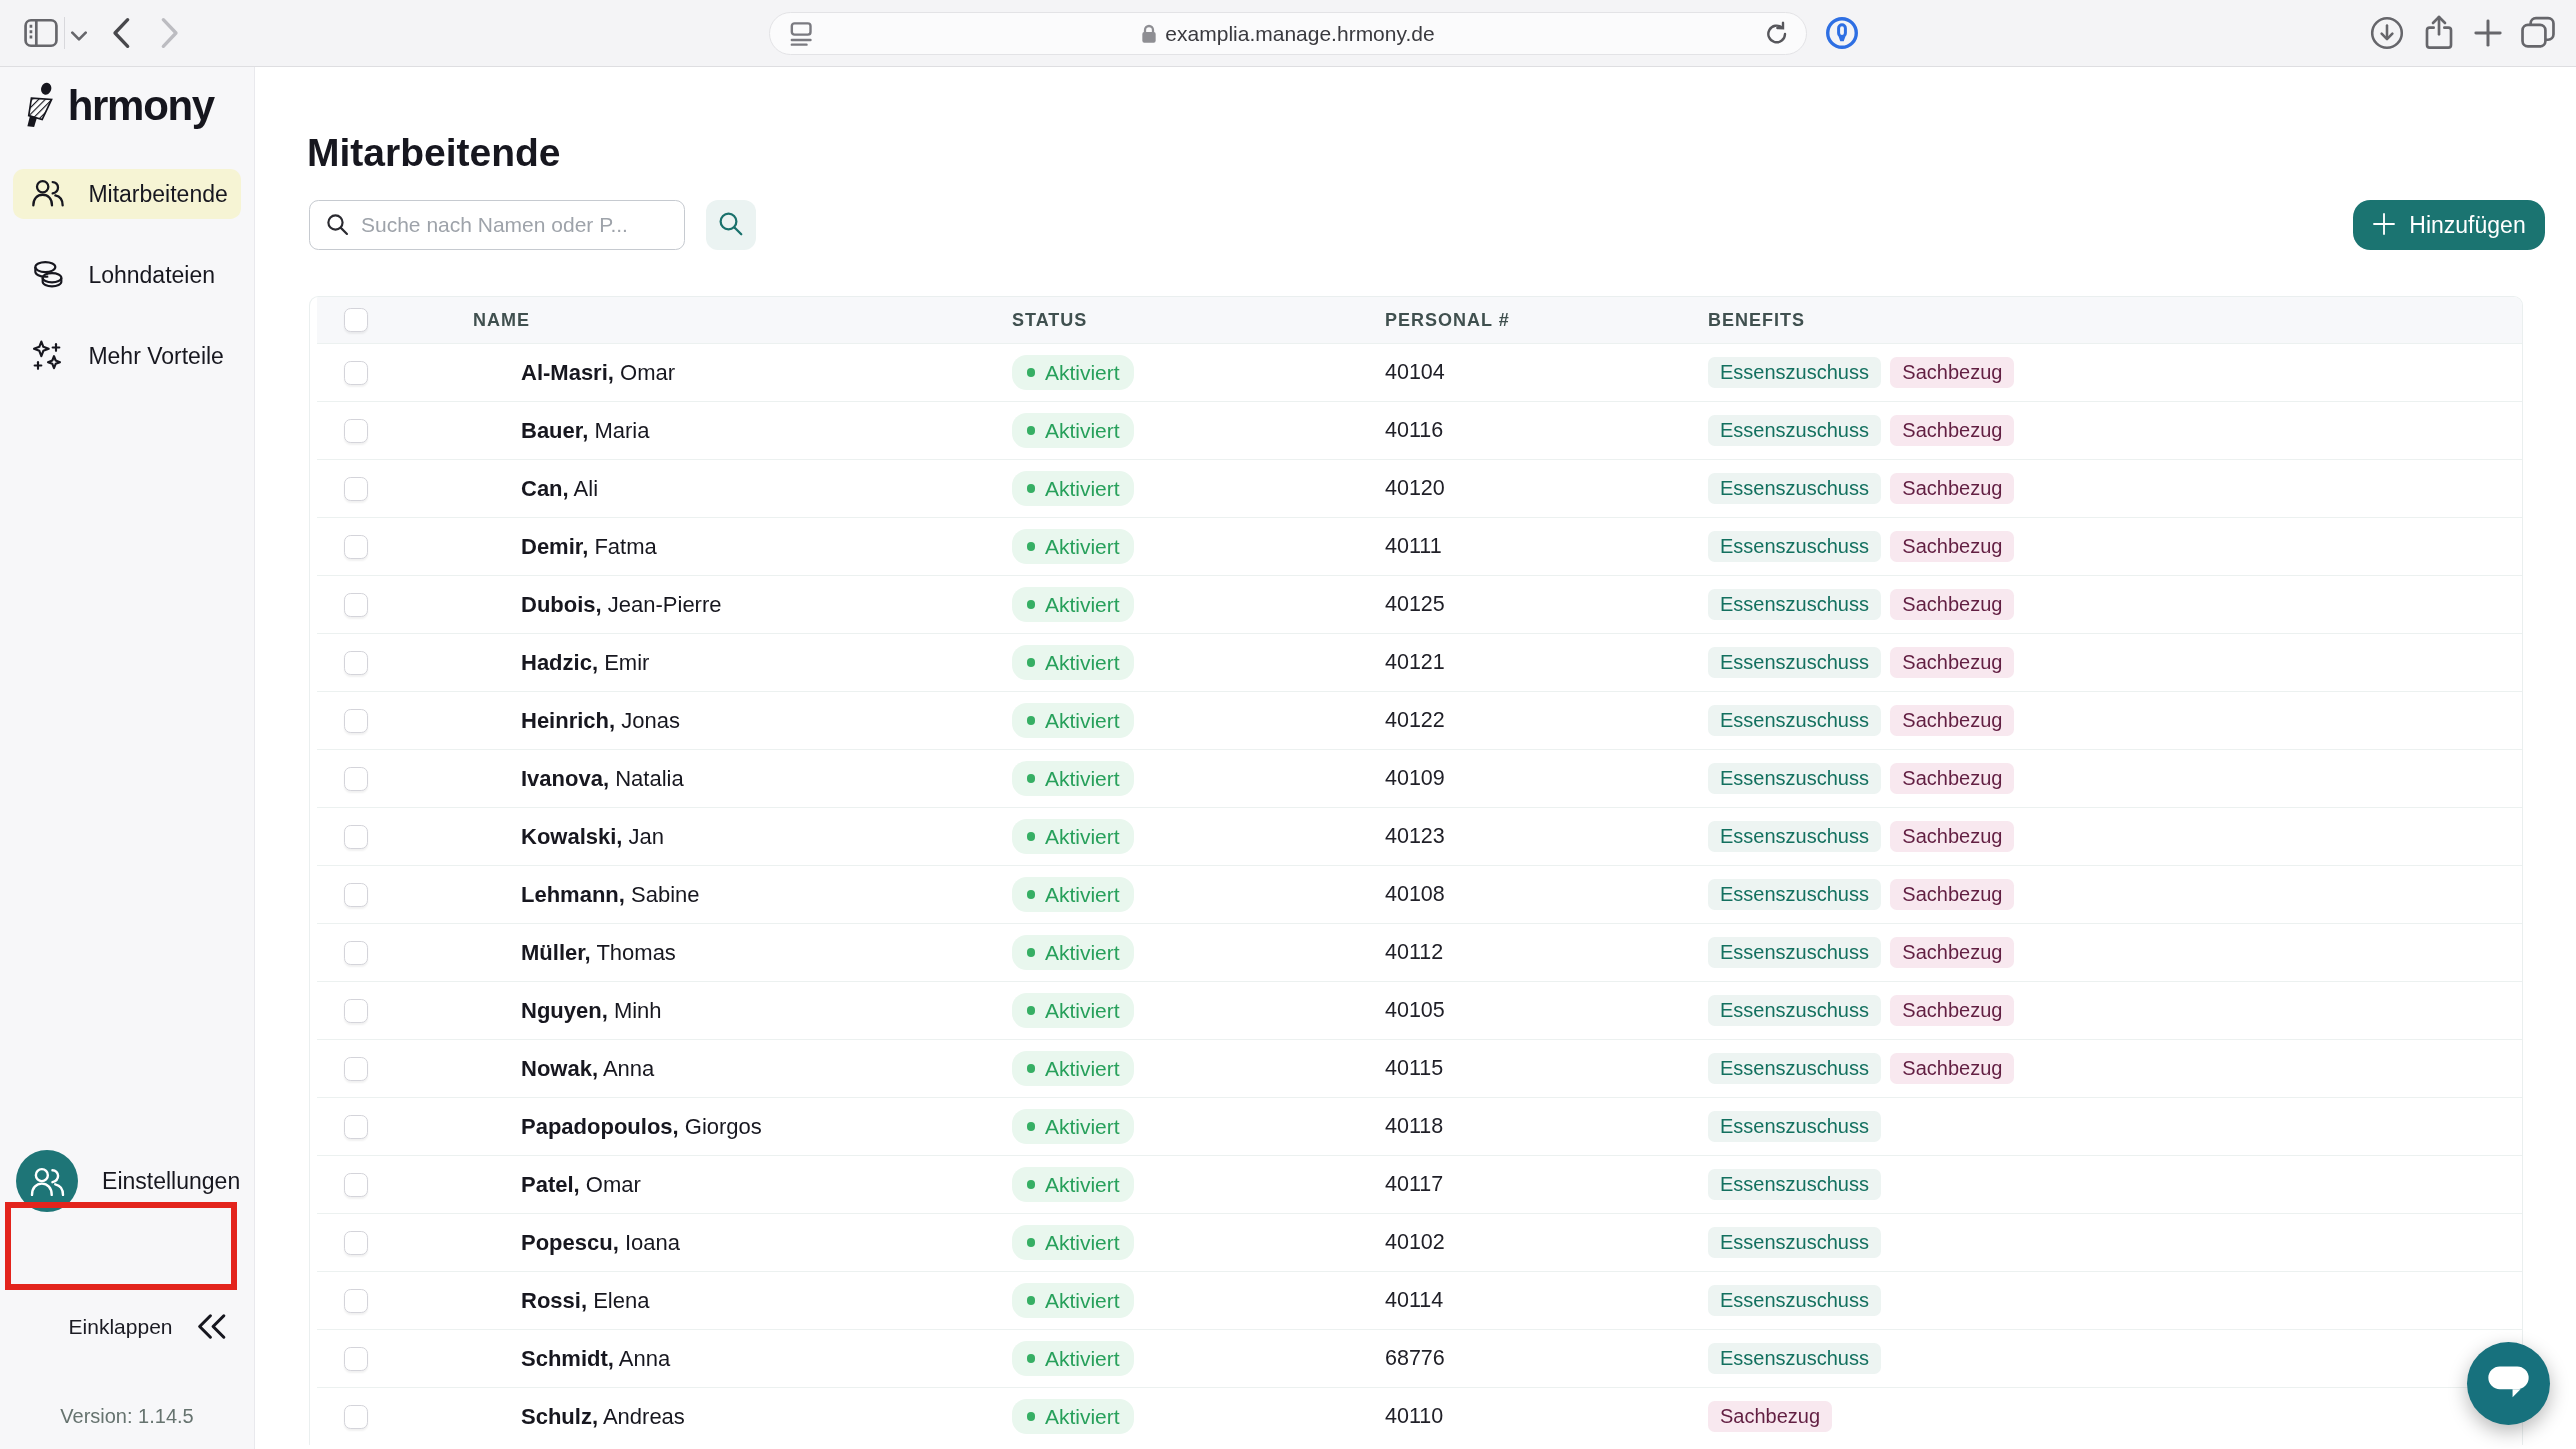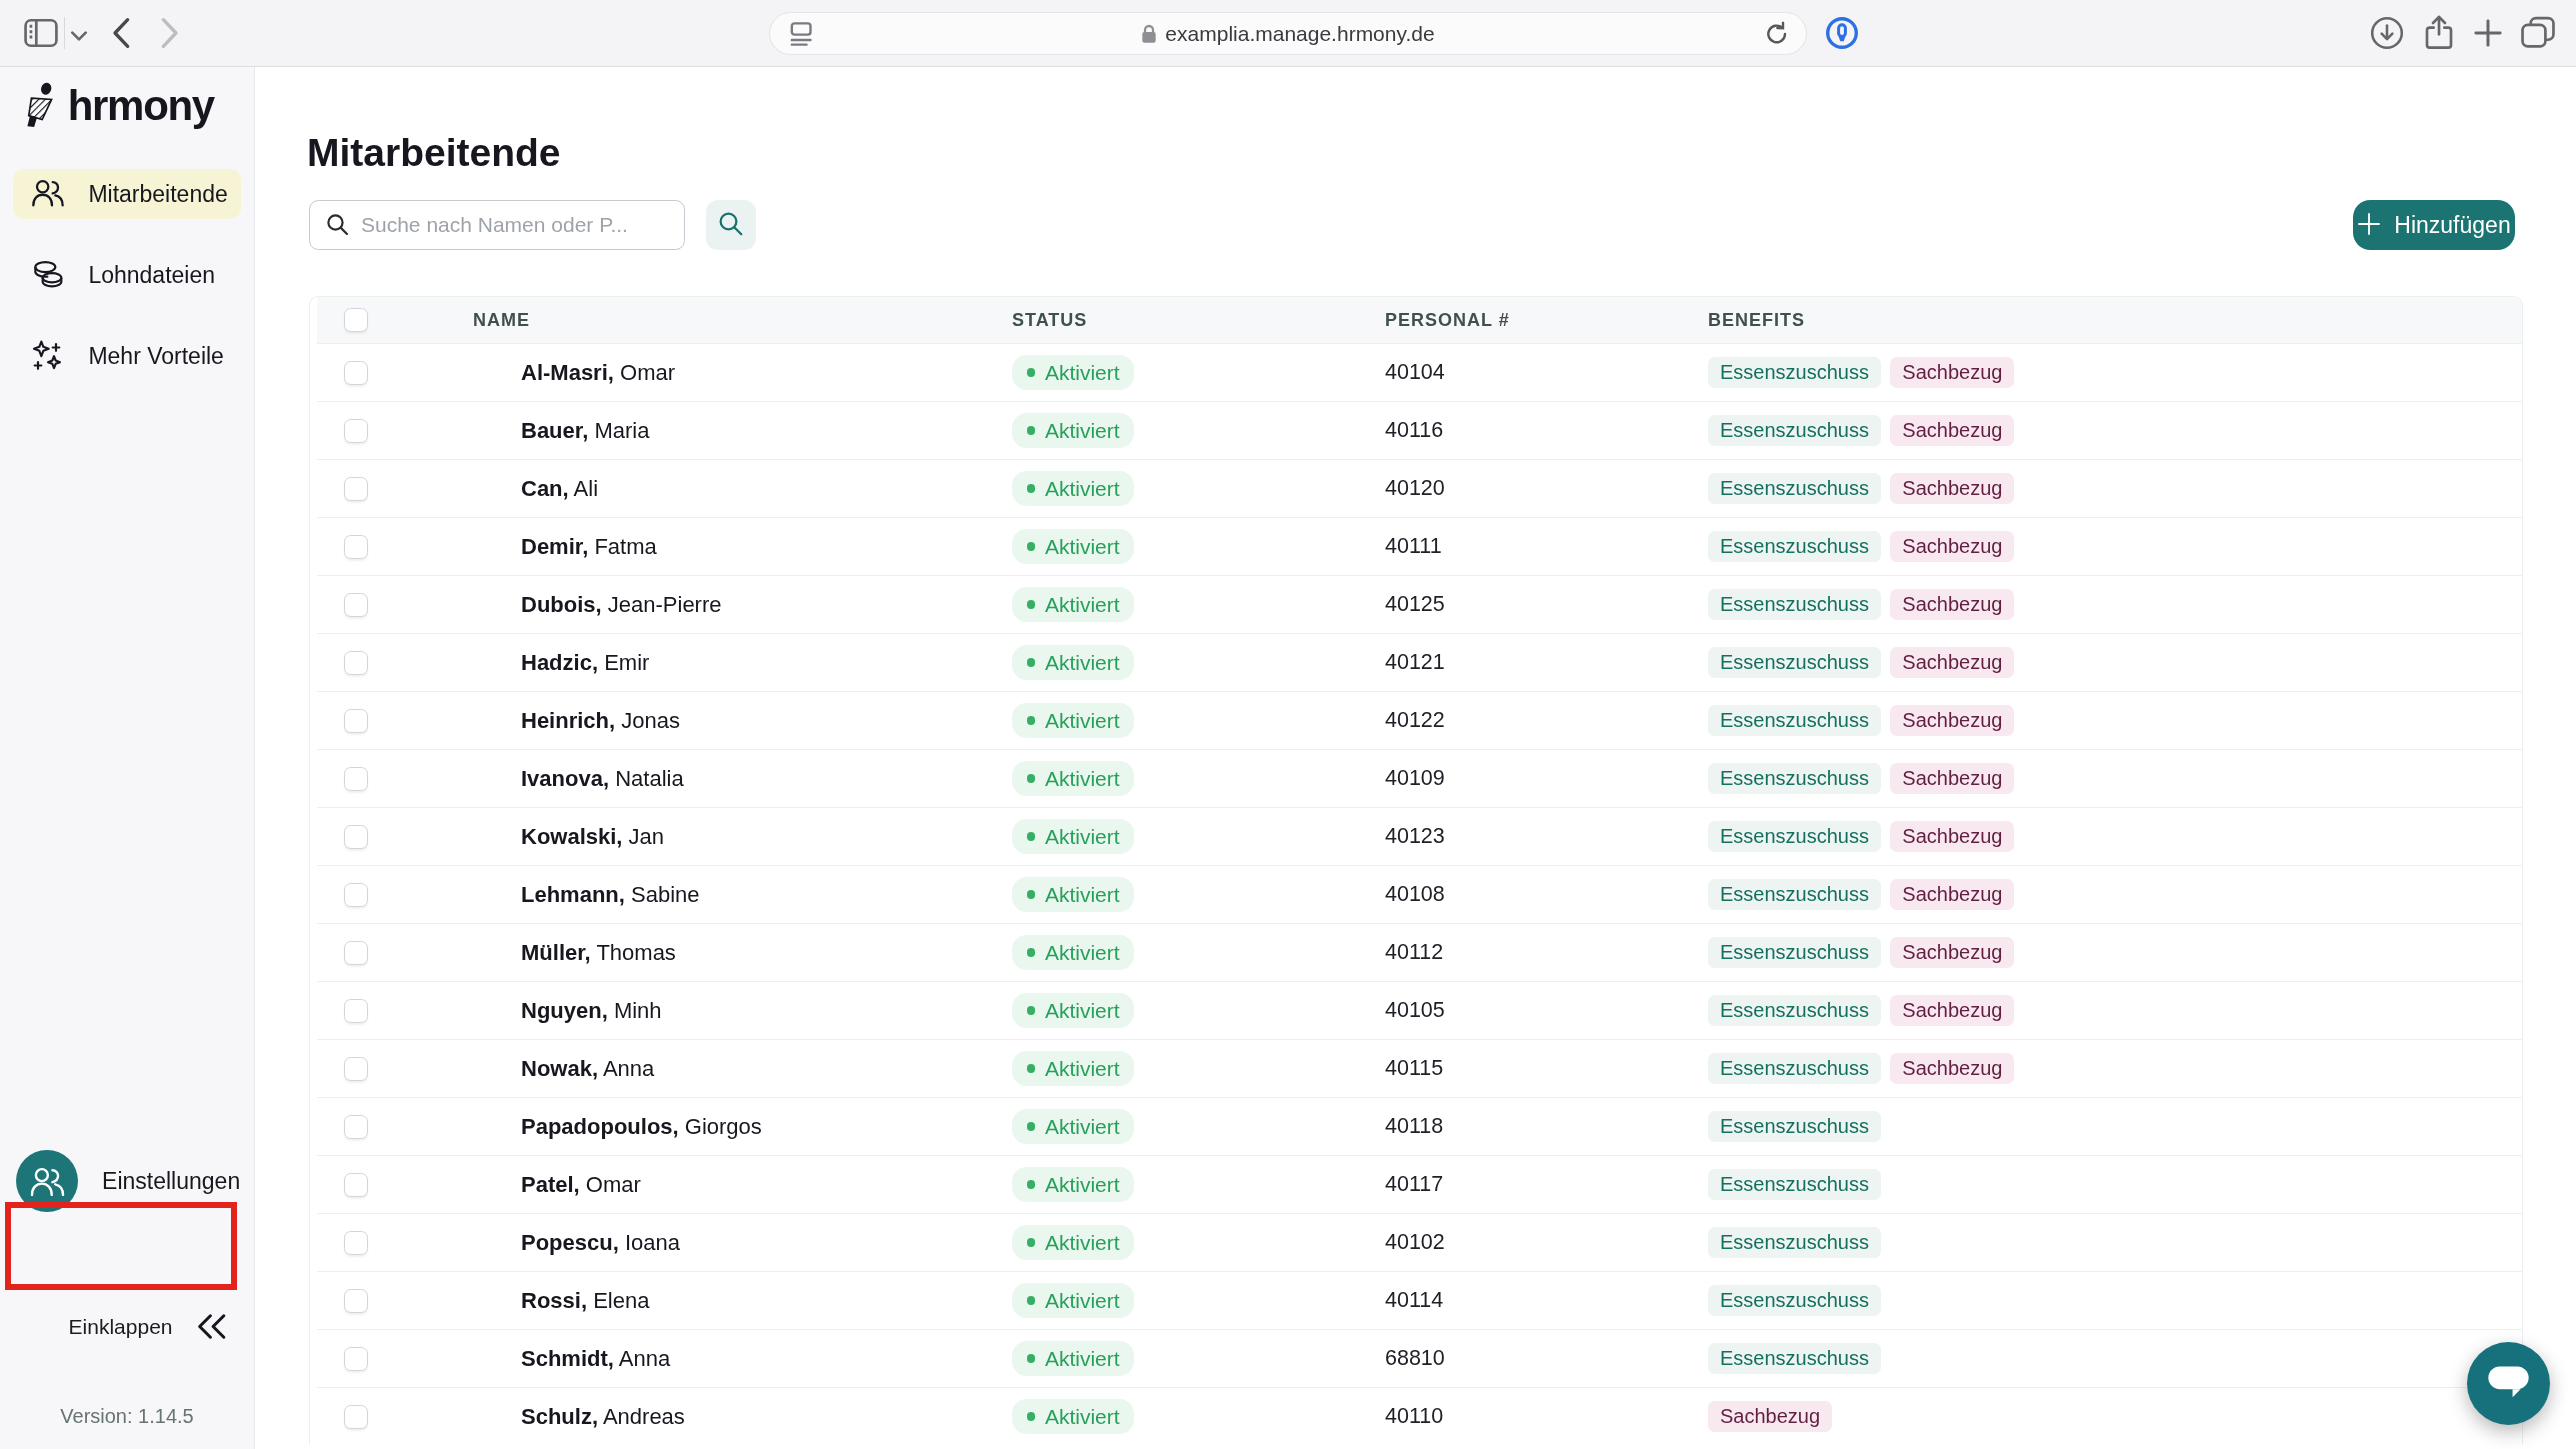--- a/index.html
+++ b/index.html
@@ -53,21 +53,21 @@
   .search-input { position:absolute; left:54px; top:133px; width:376px; height:50px;
     border:1.3px solid #C6CAD0; border-radius:9.4px; background:#fff; display:flex; align-items:center;
     gap:12px; padding:0 16px; }
   .search-input input { border:none; outline:none; flex:1; font-size:21px; color:#2A2A30;
     font-family:"Liberation Sans", sans-serif; background:transparent; min-width:0; }
   .search-input input::placeholder { color:#9EA3AA; }
   .search-input svg { color:#2A2A30; flex:0 0 auto; }
   .search-button { position:absolute; left:451px; top:133px; width:50px; height:50px;
     border-radius:12px; background:#EBF3F2; border:none; display:flex; align-items:center;
     justify-content:center; color:#19716C; cursor:pointer; }
-  .add-button { position:absolute; left:2098px; top:133px; width:162px; height:50px;
+  .add-button { position:absolute; left:2098px; top:133px; width:192px; height:50px;
     border-radius:17.4px; background:#1B7471; border:none; display:flex; align-items:center;
     justify-content:center; gap:13px; color:#fff; cursor:pointer; }
   .add-label { font-size:23px; font-weight:500; color:#fff; }
 
   
   .table { position:absolute; left:54px; top:229px; width:2214px;
     border:0.7px solid #EAEFEF; border-bottom:none; border-radius:9.4px 9.4px 0 0; overflow:hidden;padding-left:7px; }
   .tgrid { display:grid; grid-template-columns:156px 539px 373px 323px auto; align-items:center; }
   .thead { height:46px; background:#F7F8FA; }
   .th { font-size:18px; letter-spacing:1px; color:#40504F; font-weight:600; }
@@ -580,21 +580,21 @@
 
   <div class="tgrid trow">
     <div class="cb-cell">
                 <span class="cb"></span>
               </div>
     <div class="c-name"><span class="c-last">Schmidt,</span><span class="c-first"> Anna</span></div>
     <div><span class="status-pill">
                   <span class="status-dot"></span>
                   <span class="status-text">Aktiviert</span>
                 </span></div>
-    <div class="c-num">68810</div>
+    <div class="c-num">68776</div>
     <div class="benefits-cell">
                 <span class="badge badge--essen">Essenszuschuss</span>
               </div>
   </div>
 
   <div class="tgrid trow">
     <div class="cb-cell">
                 <span class="cb"></span>
               </div>
     <div class="c-name"><span class="c-last">Schulz,</span><span class="c-first"> Andreas</span></div>

